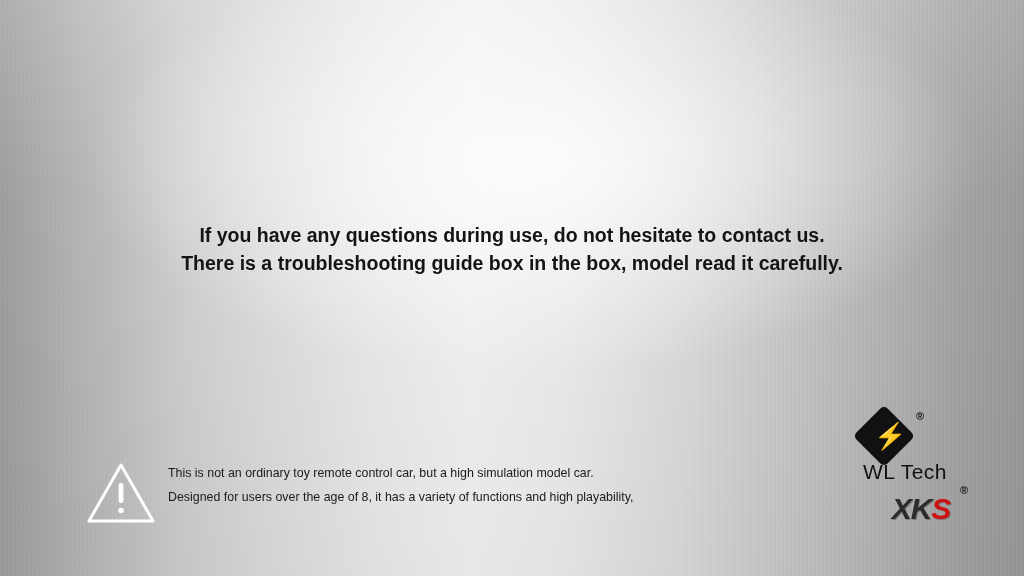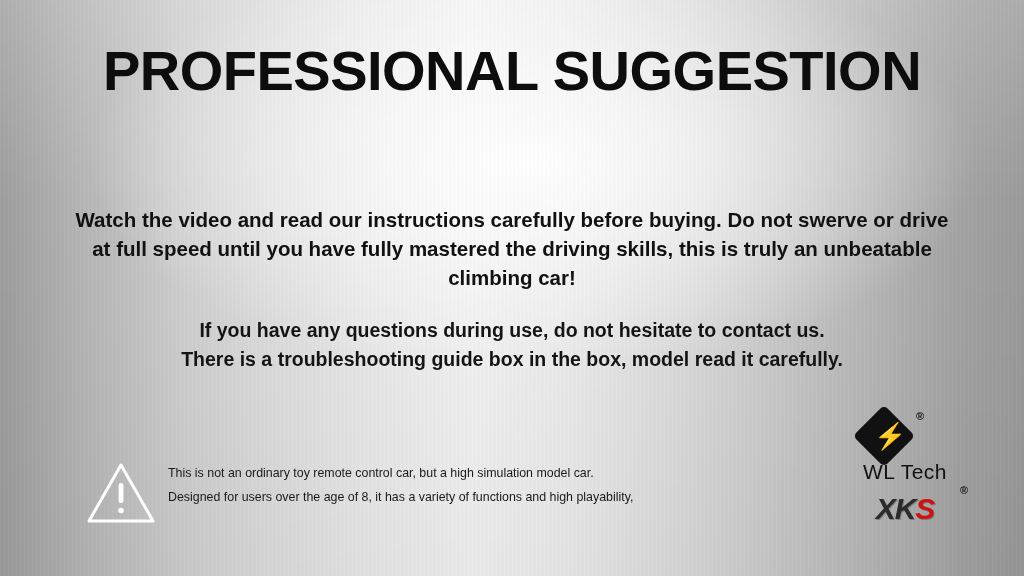--- a/index.html
+++ b/index.html
@@ -167,21 +167,21 @@
     top: 50px;
     width: 130px;
     text-align: center;
     font-size: 21px;
     font-weight: 400;
     letter-spacing: 0.5px;
     color: #111;
   }
   .xks-wrap {
     position: absolute;
-    left: 0;
+    left: 16px;
     top: 82px;
     width: 130px;
     text-align: center;
   }
   .xks {
     display: inline-block;
     position: relative;
     font-size: 30px;
     font-weight: 900;
     font-style: italic;
@@ -199,24 +199,22 @@
     font-size: 11px;
     color: #111;
     font-weight: 700;
   }
 </style>
 </head>
 <body>
 
 <div class="slide">
 
-  <div class="title">PROFESSIONAL SUGGESTION</div>
 
   <div class="body-block">
-    <p class="para-1">Watch the video and read our instructions carefully before buying. Do not swerve or drive at full speed until you have fully mastered the driving skills, this is truly an unbeatable climbing car!</p>
     <p class="para-2">
       <span>If you have any questions during use, do not hesitate to contact us.</span><br>
       <span>There is a troubleshooting guide box in the box, model read it carefully.</span>
     </p>
   </div>
 
   <div class="footnote">
     <svg class="warn-icon" viewBox="0 0 70 64">
       <polygon points="35,4 67,60 3,60" fill="none" stroke="#ffffff" stroke-width="3" stroke-linejoin="round"></polygon>
       <rect x="32.6" y="22" width="4.8" height="20" rx="2" fill="#ffffff"></rect>

